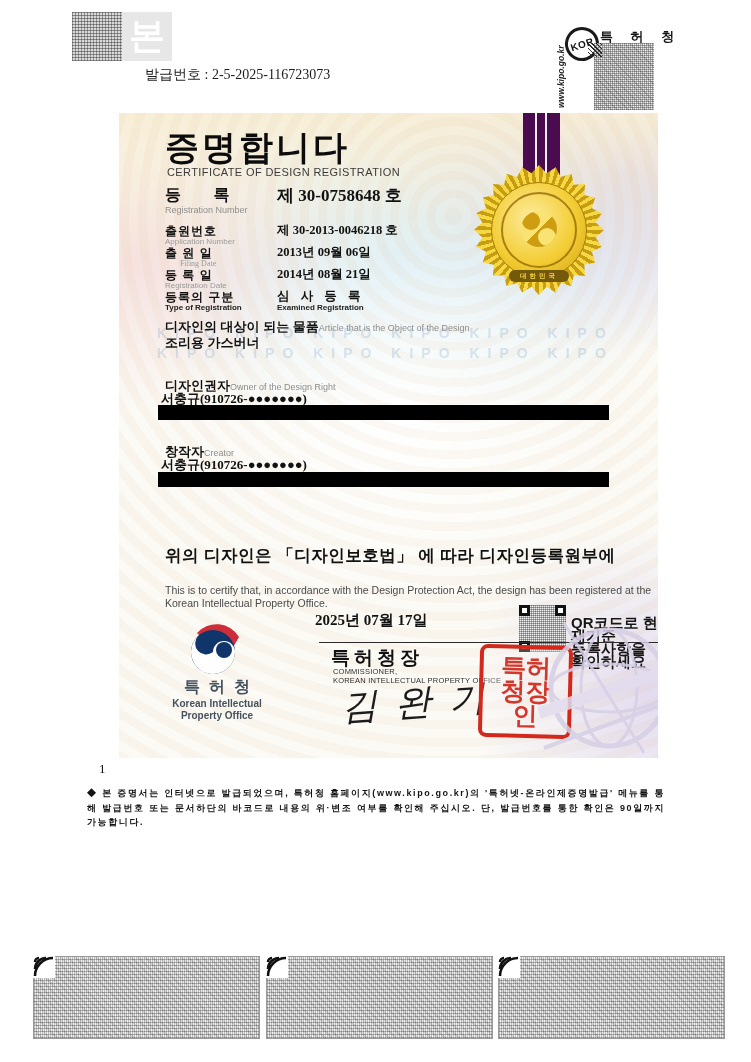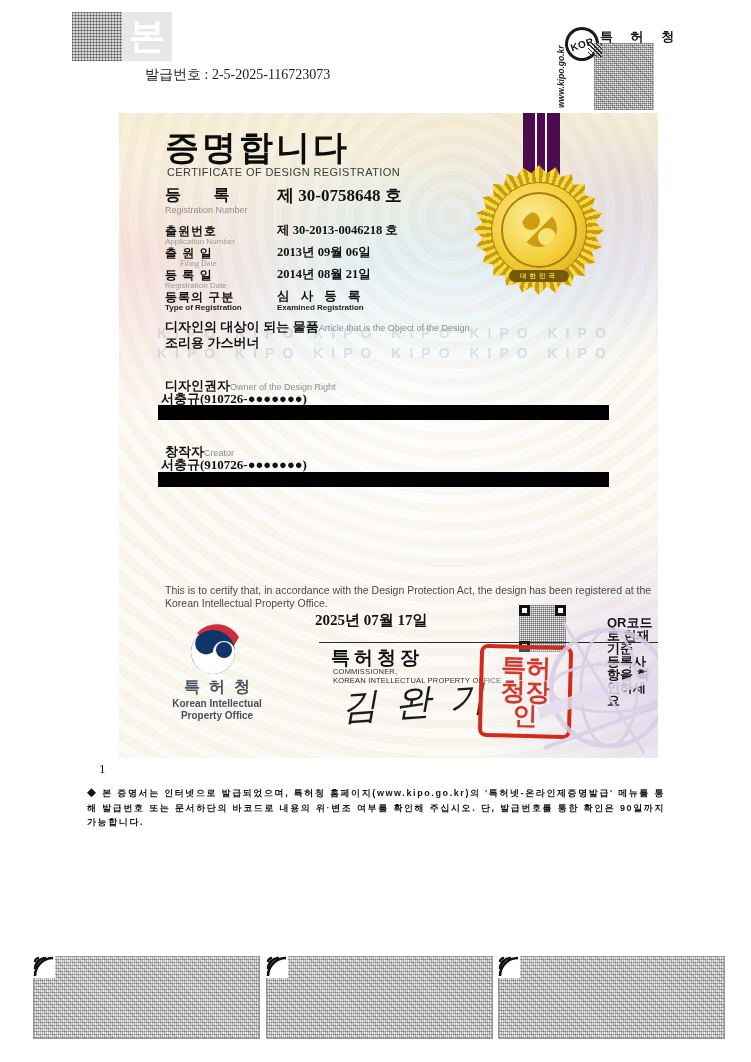--- a/index.html
+++ b/index.html
@@ -95,21 +95,21 @@
   .stmt-en { left:46px; top:471px; width:505px; font-size:10.5px; color:#4a4a4a; line-height:13px; }
 
   .issue-date { left:196px; top:498px; font-size:15px; font-weight:900; font-family:"Liberation Serif", serif; }
 
   .qr-bottom { left:400px; top:492px; width:47px; height:47px; background:
       repeating-linear-gradient(0deg, rgba(0,0,0,.32) 0 1px, transparent 1px 2px),
       repeating-linear-gradient(90deg, rgba(0,0,0,.28) 0 1px, transparent 1px 2px),
       #f0f0f0; }
   .qr-bottom i { position:absolute; width:11px; height:11px; border:3px solid #111; background:#fff; }
   .qr-bottom i.tl { left:0; top:0; } .qr-bottom i.tr { right:0; top:0; } .qr-bottom i.bl { left:0; bottom:0; }
-  .qr-note { left:452px; top:503px; font-size:13px; font-weight:900; line-height:13px; color:#161616;margin-left:36px; }
+  .qr-note { left:452px; top:503px; font-size:15px; font-weight:900; line-height:13px; color:#161616; }
 
   .sign-divider { left:200px; top:529px; width:339px; height:1px; background:#2b2b2b; }
 
   .kipo-emblem { left:64px; top:506px; width:64px; height:58px; }
   .kipo-ko { left:38px; top:564px; width:120px; text-align:center; font-size:16px; font-weight:700;
       letter-spacing:9px; color:#46525e; text-indent:9px; }
   .kipo-en { left:28px; top:585px; width:140px; text-align:center; font-size:10px; font-weight:bold;
       color:#46525e; line-height:12px; }
 
   .comm-title { left:212px; top:532px; font-size:19px; font-weight:900; letter-spacing:4px; }
@@ -206,20 +206,21 @@
   </div>
   <div class="abs sec-value" style="left:42px; top:277px;">서충규(910726-●●●●●●●)</div>
   <div class="abs redact-bar" style="top:292px;"></div>
 
   <div class="abs" style="left:46px; top:329px;">
     <span class="sec-label">창작자</span><span class="sec-sub">Creator</span>
   </div>
   <div class="abs sec-value" style="left:42px; top:343px;">서충규(910726-●●●●●●●)</div>
   <div class="abs redact-bar" style="top:359px;"></div>
 
+  <div class="abs stmt-ko" style="top:432px;">위의 디자인은 「디자인보호법」 에 따라 디자인등록원부에</div>
   <div class="abs stmt-en">This is to certify that, in accordance with the Design Protection Act, the design has been registered at the Korean Intellectual Property Office.</div>
 
   <div class="abs issue-date">2025년 07월 17일</div>
 
   <div class="abs qr-bottom">
     <i class="tl"></i>
     <i class="tr"></i>
     <i class="bl"></i>
   </div>
   <div class="abs qr-note">

